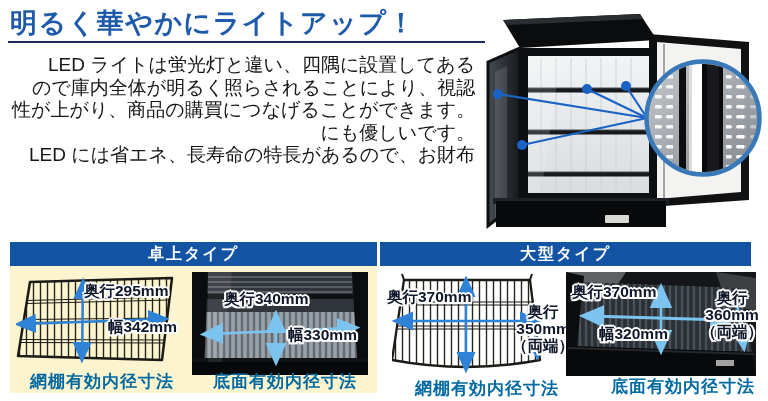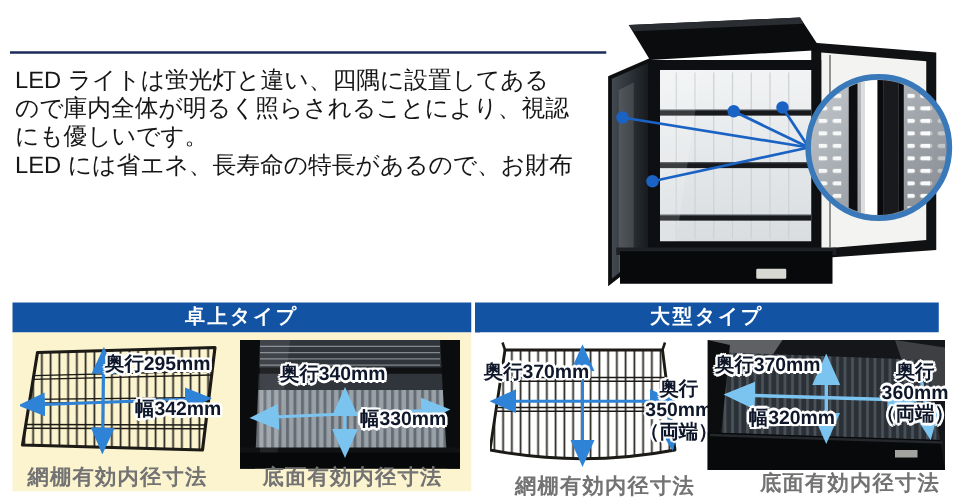--- a/index.html
+++ b/index.html
@@ -1,36 +1,36 @@
 <!DOCTYPE html>
 <html><head>
 <meta charset="utf-8">
 <style>
   html,body{margin:0;padding:0;background:#fff;}
   .page{position:relative;width:768px;height:401px;background:#ffffff;overflow:hidden;
         font-family:"Liberation Sans","DejaVu Sans",sans-serif;}
   .heading{position:absolute;left:10px;top:5px;font-size:27px;font-weight:bold;
            color:#1d5aaa;letter-spacing:1.5px;white-space:nowrap;}
   .heading-rule{position:absolute;left:8px;top:41px;width:477px;height:2px;background:#1c2c5a;}
-  .intro{position:absolute;left:12px;top:54px;color:#161616;font-size:19px;line-height:22.5px;}
+  .intro{position:absolute;left:12px;top:54px;color:#161616;font-size:19px;line-height:22.5px;text-align:right;}
   .intro div{white-space:nowrap;}
   .fridge-wrap{position:absolute;left:483px;top:2px;width:285px;height:228px;}
   .sec-bar{position:absolute;top:242px;height:24px;background:#1253a4;color:#ffffff;
            font-weight:bold;font-size:16px;text-align:center;line-height:24px;letter-spacing:2px;}
   .bar-left{left:10px;width:367px;}
   .bar-right{left:380px;width:371px;}
   .panel-left{position:absolute;left:10px;top:266px;width:367px;height:127px;background:#fbf4cf;}
   .panel-right{position:absolute;left:384px;top:266px;width:371px;height:131px;background:#ffffff;}
   .figsvg{position:absolute;}
   .dim{position:absolute;color:#0f172a;font-weight:bold;font-size:15.5px;white-space:nowrap;
        text-shadow:-1.5px -1.5px 0 #fff,1.5px -1.5px 0 #fff,-1.5px 1.5px 0 #fff,1.5px 1.5px 0 #fff,
                    0 -2px 0 #fff,0 2px 0 #fff,-2px 0 0 #fff,2px 0 0 #fff;}
   .dim-stack{line-height:17px;text-align:center;}
-  .caption{position:absolute;color:#737373;font-weight:bold;font-size:17px;white-space:nowrap;
-           letter-spacing:1px;}
+  .caption{position:absolute;color:#0369a1;font-weight:bold;font-size:17px;white-space:nowrap;
+           text-align:center;letter-spacing:1px;}
 </style>
 </head>
 <body>
 
 <div class="page">
 
   <svg width="0" height="0" style="position:absolute">
     <defs>
       <marker id="mB" markerWidth="9" markerHeight="9" refX="5" refY="4" orient="auto-start-reverse">
         <path d="M0,0 L9,4 L0,8 Z" fill="#2e83d6"></path>
@@ -60,25 +60,27 @@
         <stop offset="0" stop-color="#f1f3f4"></stop>
           <stop offset="1" stop-color="#d9dde0"></stop>
         </linearGradient>
       <linearGradient id="gMag" x1="0" y1="0" x2="1" y2="1">
         <stop offset="0" stop-color="#c4c9ce"></stop>
           <stop offset="1" stop-color="#82888e"></stop>
         </linearGradient>
     </defs>
   </svg>
 
+  <div class="heading">明るく華やかにライトアップ！</div>
   <div class="heading-rule"></div>
 
   <div class="intro">
     <div>LED ライトは蛍光灯と違い、四隅に設置してある</div>
     <div>ので庫内全体が明るく照らされることにより、視認</div>
+    <div>性が上がり、商品の購買につなげることができます。</div>
     <div>にも優しいです。</div>
     <div>LED には省エネ、長寿命の特長があるので、お財布</div>
   </div>
 
   <div class="fridge-wrap">
     <svg viewBox="0 0 285 228" width="285" height="228">
 
       <polygon points="166,32 266,40 266,198 166,205" fill="#101113"></polygon>
       <polygon points="174,40 258,47 258,190 174,197" fill="#f3f3f1"></polygon>
       <line x1="181" y1="42" x2="181" y2="196" stroke="#8a8a88" stroke-width="1.5"></line>

